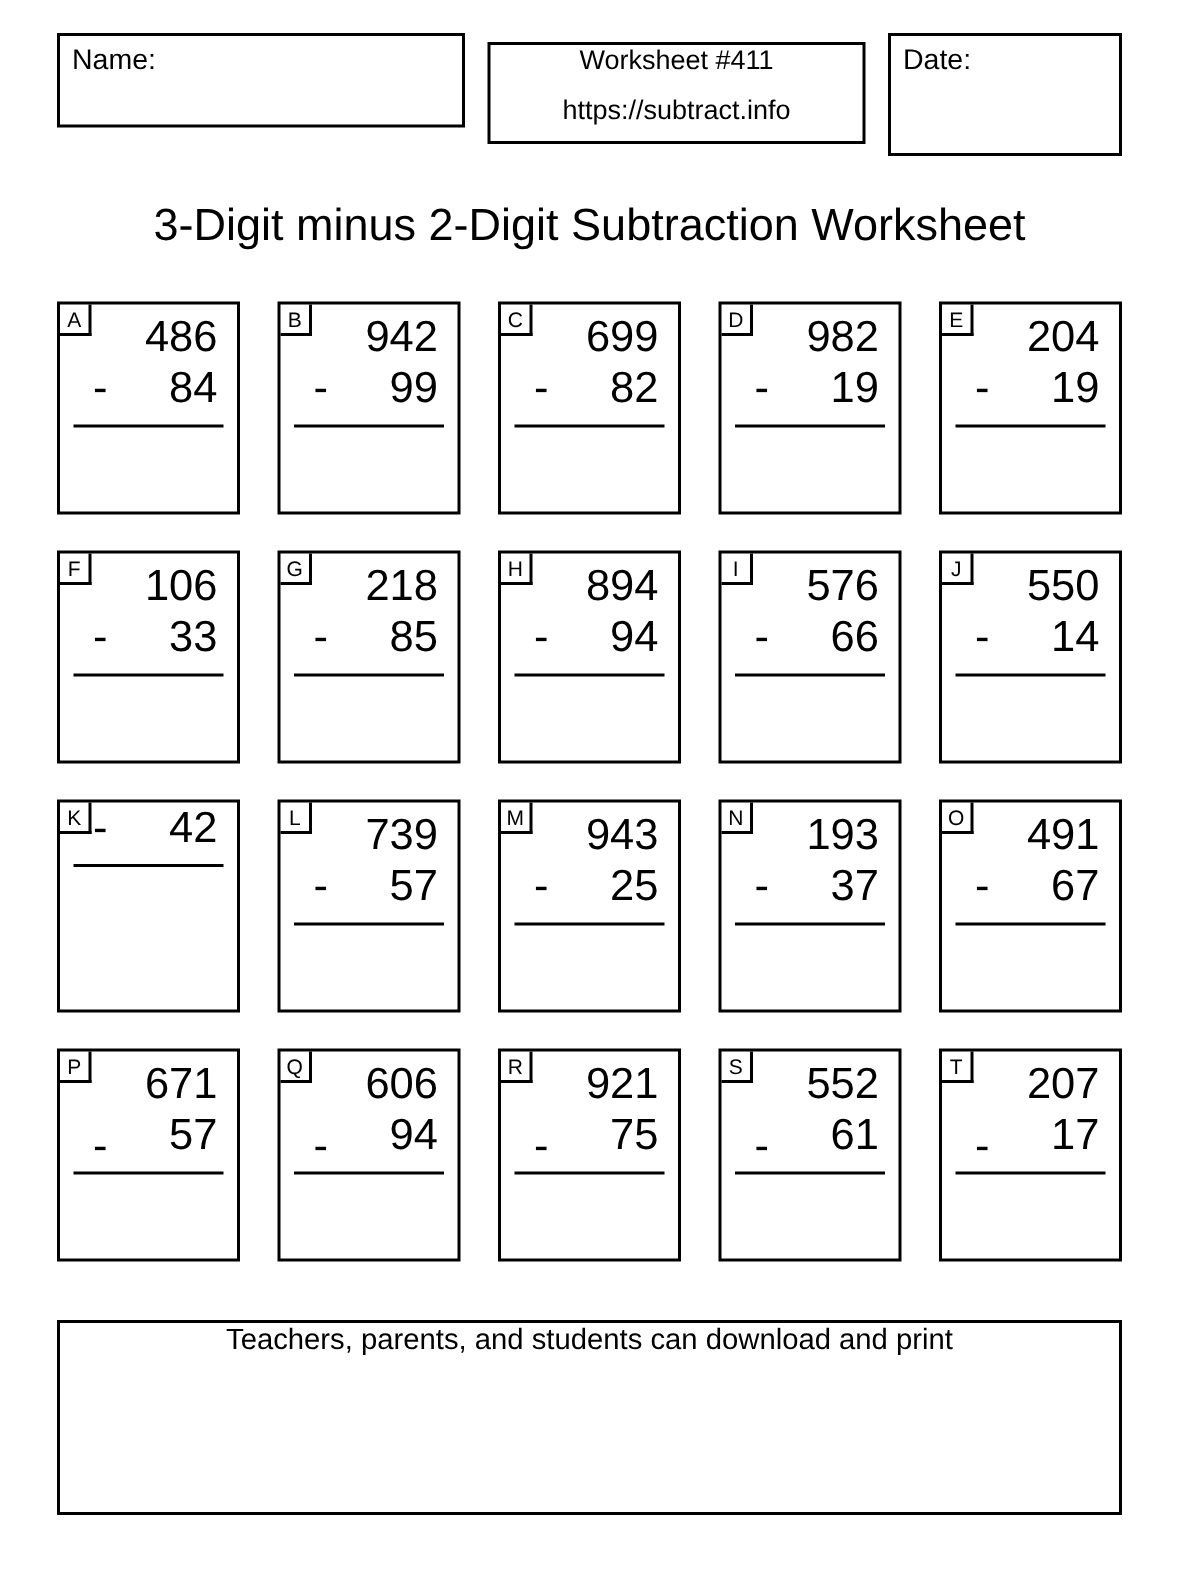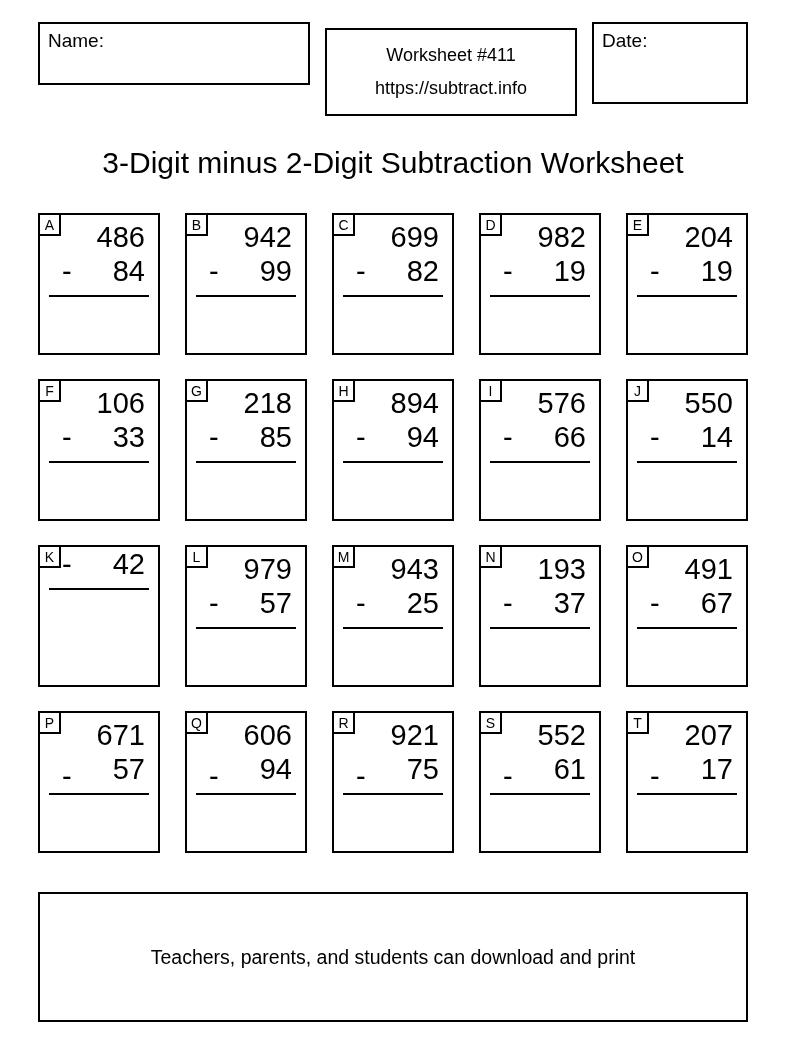--- a/index.html
+++ b/index.html
@@ -9,22 +9,22 @@
     font-family: "Liberation Sans", sans-serif;
     position: relative; overflow: hidden;
   }
   .page { padding: 0 38px; box-sizing: border-box; }
 
   
   .header { display: flex; justify-content: space-between; align-items: flex-start; margin-top: 22px; }
   .hbox { border: 2.5px solid #000; box-sizing: border-box; }
   .name-box { width: 272px; height: 63px; padding: 6px 8px; font-size: 19px; }
   .ws-box {
-    width: 252px; height: 88px; margin-top: 6px; text-align: center;
-    display: flex; flex-direction: column; justify-content: center; gap: 12px; font-size: 18px;
+    width: 252px; height: 68px; margin-top: 6px; text-align: center;
+    display: flex; flex-direction: column; gap: 12px; font-size: 18px;
   }
   .date-box { width: 156px; height: 82px; padding: 6px 8px; font-size: 19px; }
 
   
   .title { margin-top: 29px; text-align: center; font-size: 30px; line-height: 36px; font-weight: 400; }
 
   
   .grid {
     margin-top: 32px;
     display: grid; grid-template-columns: repeat(5, 122px);
@@ -40,21 +40,21 @@
   .minuend { margin-top: 5px; padding-right: 13px; text-align: right; font-size: 29px; line-height: 34px; }
   .subrow { display: flex; justify-content: space-between; padding: 0 13px 0 22px; font-size: 29px; line-height: 34px; }
   .minus { display: inline-block; }
   .minus-low .minus { position: relative; top: 7px; }
   .rule { border-top: 2.5px solid #000; margin: 7px 9px 0 9px; }
   .answer-space { height: 38px; }
 
   
   .footer {
     margin-top: 39px; height: 130px; border: 2.5px solid #000; box-sizing: border-box;
-    display: flex; flex-direction: column; justify-content: center; gap: 17px;
+    display: flex; justify-content: center; gap: 17px;
     text-align: center; font-size: 19.5px;
   }
 </style>
 </head>
 <body>
 
 <div class="page">
 
   <div class="header">
     <div class="hbox name-box">
@@ -187,21 +187,21 @@
       <div class="subrow">
         <span class="minus">-</span>
         <span>42</span>
       </div>
       <div class="rule"></div>
       <div class="answer-space"></div>
     </div>
 
     <div class="cell">
       <div class="cell-label">L</div>
-      <div class="minuend">979</div>
+      <div class="minuend">739</div>
       <div class="subrow">
         <span class="minus">-</span>
         <span>57</span>
       </div>
       <div class="rule"></div>
       <div class="answer-space"></div>
     </div>
 
     <div class="cell">
       <div class="cell-label">M</div>

